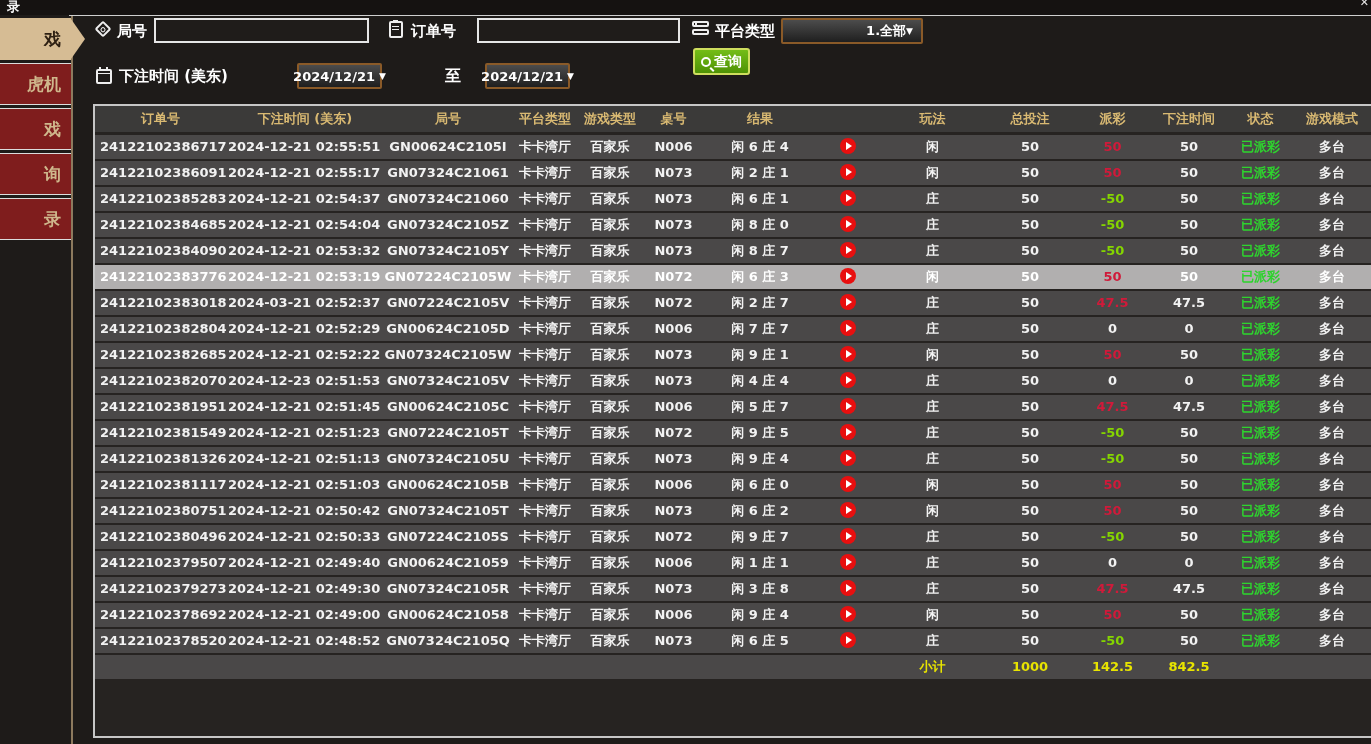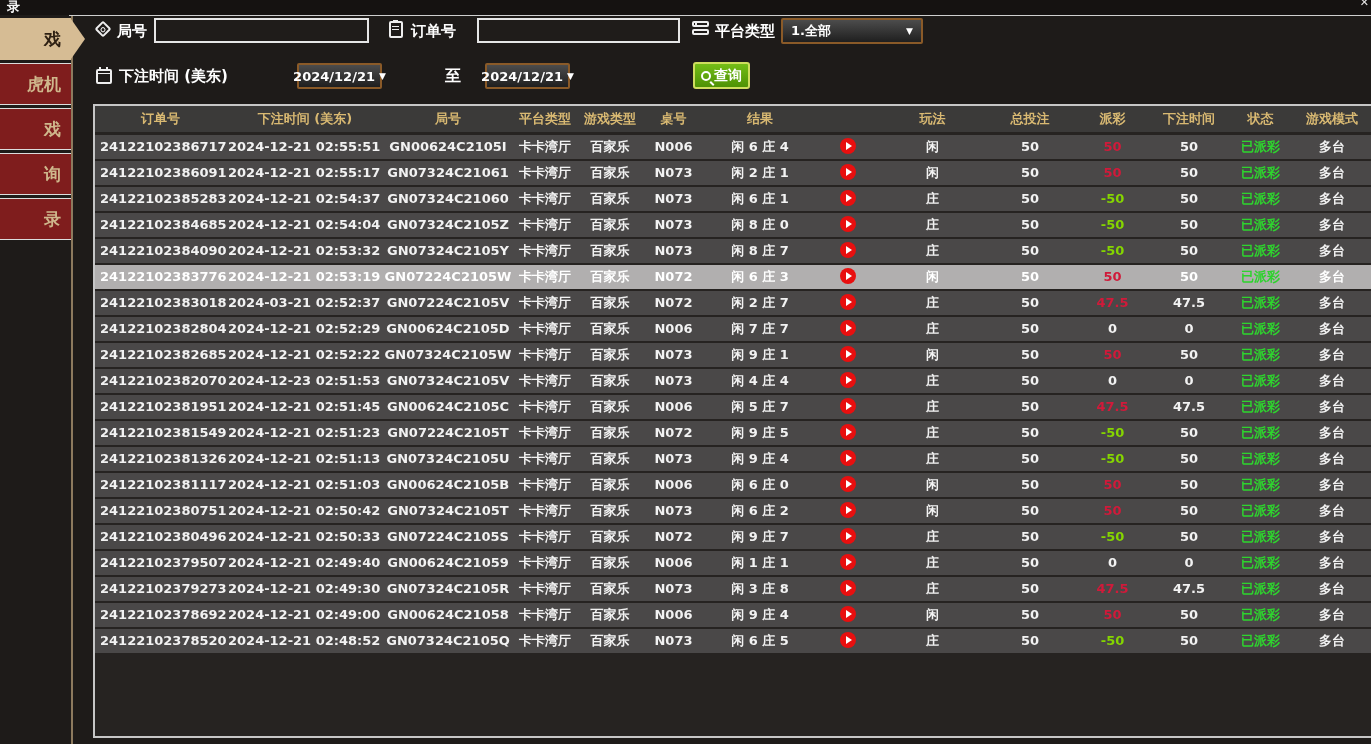--- a/index.html
+++ b/index.html
@@ -93,37 +93,37 @@
   <div class="filters">
 
     <span class="ficon icon-tag" style="left:4px;top:7px;"></span>
     <span class="flabel" style="left:24px;top:2px;">局号</span>
     <input class="txtinput" style="left: 61px; top: 2px; width: 215px;" value="">
     <span class="ficon icon-clip" style="left:296px;top:5px;"></span>
     <span class="flabel" style="left:318px;top:2px;">订单号</span>
     <input class="txtinput" style="left: 384px; top: 2px; width: 203px;" value="">
     <span class="ficon icon-srv" style="left:599px;top:5px;"></span>
     <span class="flabel" style="left:622px;top:2px;">平台类型</span>
-    <div class="selbox platbox" style="left:688px;top:2px;width:142px;">
+    <div class="selbox platbox" style="left:688px;top:2px;width:142px;justify-content:flex-end;">
       <span>1.全部</span>
       <span class="caret">▼</span>
     </div>
 
     <span class="ficon icon-cal" style="left:3px;top:53px;"></span>
     <span class="flabel" style="left:26px;top:47px;">下注时间 (美东)</span>
     <div class="selbox datebox" style="left:204px;top:47px;width:85px;">
       <span>2024/12/21</span>
       <span class="caret">▼</span>
     </div>
     <span class="zhi" style="left:352px;top:47px;">至</span>
     <div class="selbox datebox" style="left:392px;top:47px;width:85px;">
       <span>2024/12/21</span>
       <span class="caret">▼</span>
     </div>
-    <div class="querybtn" style="left:600px;top:46px;">
+    <div class="querybtn" style="left:600px;top:32px;">
       <span class="mag"></span>
       <span>查询</span>
     </div>
   </div>
 
   <div class="table">
     <div class="thead" id="thead">
         <div class="cell c0">订单号</div>
         <div class="cell c1">下注时间 (美东)</div>
         <div class="cell c2">局号</div>
@@ -454,15 +454,31 @@
           <div class="cell c6">闲 6 庄 5</div>
           <div class="cell c7"><span class="playbtn"></span></div>
           <div class="cell c8">庄</div>
           <div class="cell c9">50</div>
           <div class="cell c10 pay-neg">-50</div>
           <div class="cell c11">50</div>
           <div class="cell c12 st">已派彩</div>
           <div class="cell c13">多台</div>
         </div>
       </div>
+    <div class="trow footer" id="subtotal">
+        <div class="cell c0"></div>
+        <div class="cell c1"></div>
+        <div class="cell c2"></div>
+        <div class="cell c3"></div>
+        <div class="cell c4"></div>
+        <div class="cell c5"></div>
+        <div class="cell c6"></div>
+        <div class="cell c7"></div>
+        <div class="cell c8 foot">小计</div>
+        <div class="cell c9 foot">1000</div>
+        <div class="cell c10 foot">142.5</div>
+        <div class="cell c11 foot">842.5</div>
+        <div class="cell c12"></div>
+        <div class="cell c13"></div>
+      </div>
   </div>
 
 </div>
 
 </body></html>

